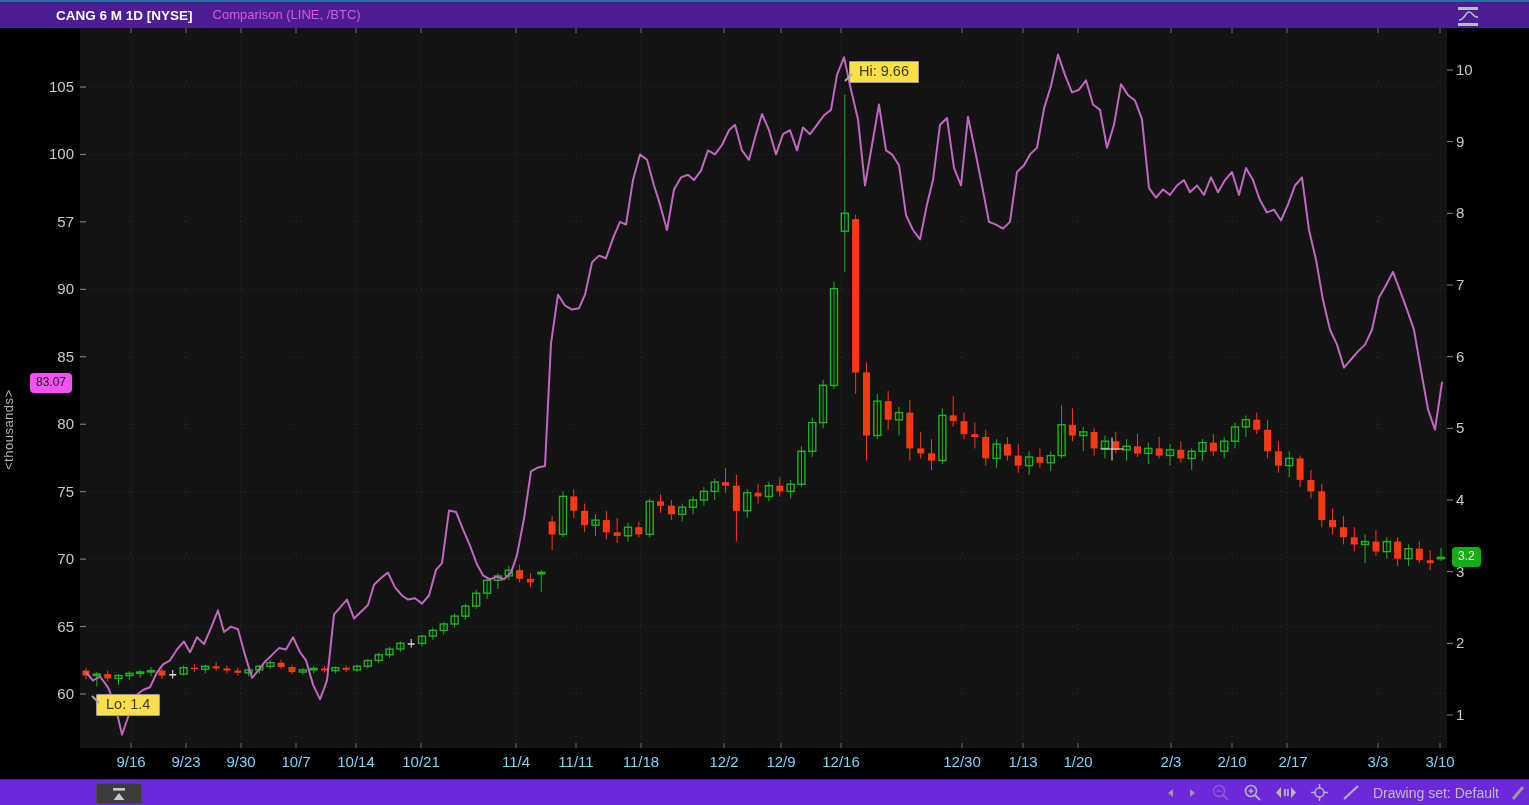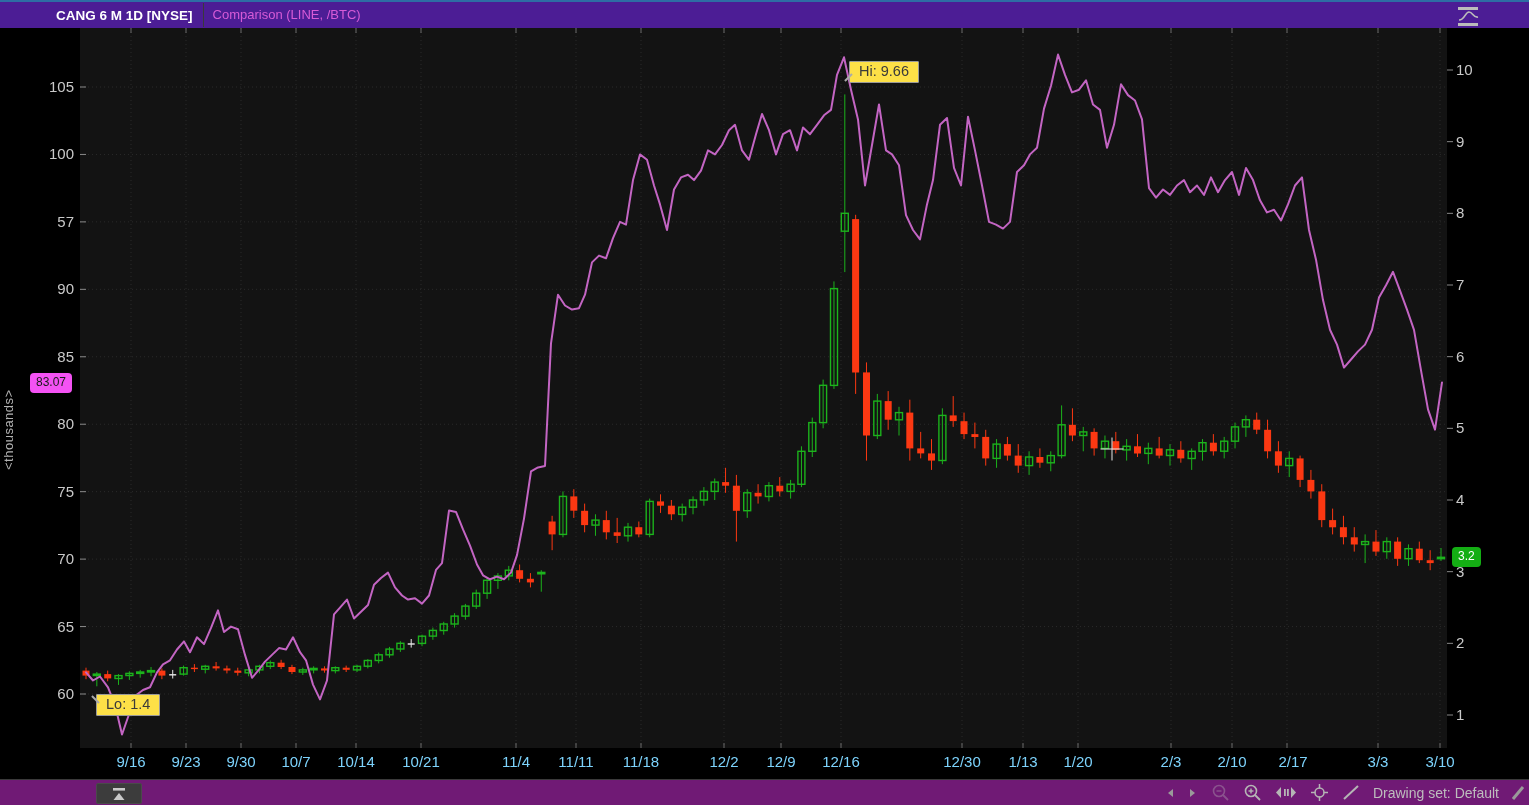--- a/index.html
+++ b/index.html
@@ -27,21 +27,21 @@
   .tooltip{position:absolute;background:#fde047;color:#3a3a3a;font-size:14.5px;padding:1px 9px 3px;
            border-radius:1px;border:1px solid #999;z-index:5;}
   .tooltip .tail{position:absolute;width:10px;height:10px;}
   .tooltip.hi .tail{left:-4px;bottom:-4px;border-left:2px solid #aaa;transform:rotate(45deg);}
   .tooltip.lo .tail{left:-4px;top:-4px;border-left:2px solid #aaa;transform:rotate(-45deg);}
   
   .cursor{position:absolute;width:23px;height:23px;transform:translate(-50%,-50%);z-index:4;pointer-events:none;}
   .cursor:before{content:"";position:absolute;left:11px;top:0;width:1px;height:23px;background:#e8e8e8;}
   .cursor:after{content:"";position:absolute;top:11px;left:0;height:1px;width:23px;background:#e8e8e8;}
   
-  .sbar{position:absolute;left:0;bottom:0;width:100%;height:25px;background:#701a75;border-top:1px solid #3a3a3a;}
+  .sbar{position:absolute;left:0;bottom:0;width:100%;height:25px;background:#6d28d9;border-top:1px solid #3a3a3a;}
   .collapse-btn{position:absolute;left:96px;top:3px;width:44px;height:19px;background:#3c3c3c;border:1px solid #4a4a4a;
                 border-radius:2px;display:flex;align-items:center;justify-content:center;cursor:pointer;}
   .rtools{position:absolute;right:4px;top:0;height:25px;display:flex;align-items:center;gap:13px;color:#bdbdbd;font-size:14px;}
   .tool{display:flex;align-items:center;justify-content:center;cursor:pointer;}
   svg{display:block;}
 </style>
 </head>
 <body>
 
 <div class="app">

